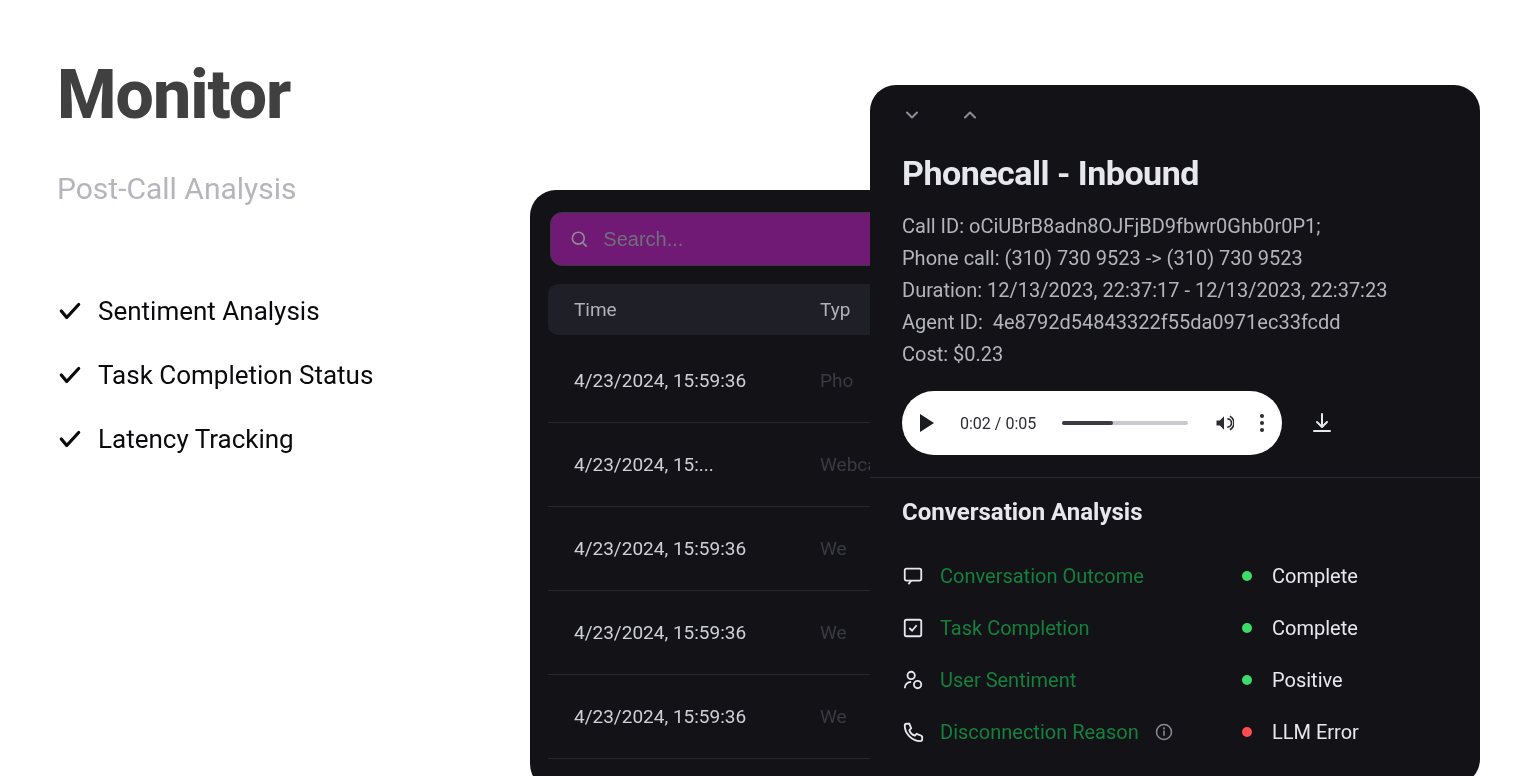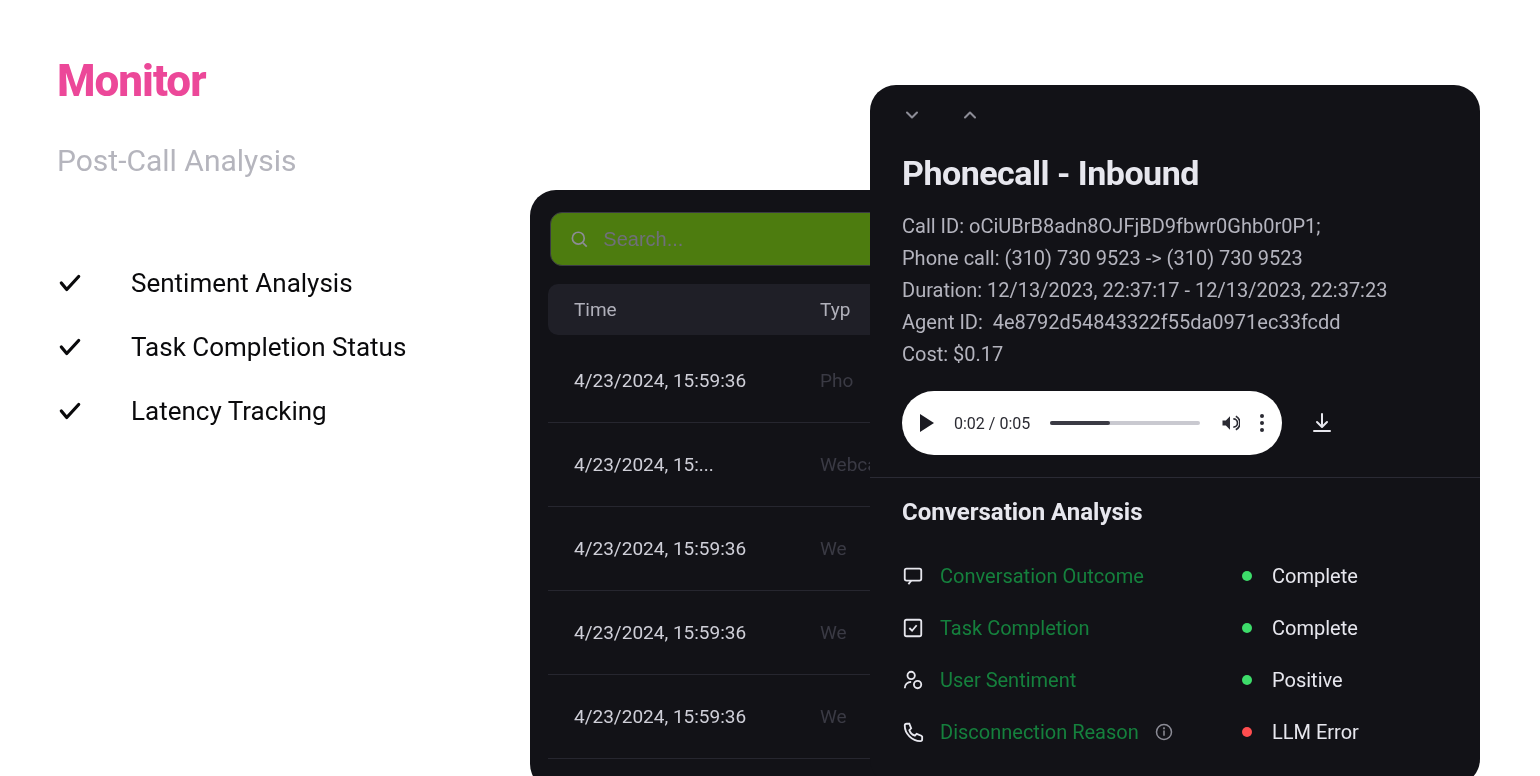--- a/index.html
+++ b/index.html
@@ -1,46 +1,46 @@
 <!DOCTYPE html>
 <html><head>
 <meta charset="utf-8">
 <style>
 * { margin: 0; padding: 0; box-sizing: border-box; }
 body { font-family: -apple-system, BlinkMacSystemFont, "Segoe UI", Roboto, Helvetica, Arial, sans-serif; background: #fff; width: 1540px; height: 776px; overflow: hidden; position: relative; }
 
 .left-section { position: absolute; left: 57px; top: 55px; width: 420px; }
-.page-title { font-size: 44px; font-weight: 800; letter-spacing: -1px; color: #ec4899; }
+.page-title { font-size: 68px; font-weight: 800; letter-spacing: -1px; color: #404040; }
 .page-subtitle { font-size: 30px; color: #b5b5bd; margin-top: 36px; font-weight: 400; }
 .feature-list { margin-top: 90px; }
-.feature-item { display: flex; align-items: center; gap: 48px; margin-bottom: 34px; }
+.feature-item { display: flex; align-items: center; gap: 15px; margin-bottom: 34px; }
 .feature-item span.label { font-size: 26px; color: #0a0a0c; font-weight: 400; }
 .check { width: 26px; height: 26px; flex-shrink: 0; }
 
 .table-panel { position: absolute; left: 530px; top: 190px; width: 520px; height: 600px; background: #121217; border-radius: 26px; padding: 22px 0 0 0; z-index: 1; }
 .search-wrap { margin: 0 20px 18px 20px; }
-.search-input { width: 100%; height: 54px; background: #4d7c0f; border: 1px solid #3a3a44; border-radius: 12px; display: flex; align-items: center; padding: 0 18px; gap: 14px; color: #8c8c96; font-size: 20px; }
+.search-input { width: 100%; height: 54px; background: #701a75; border: 1px solid #3a3a44; border-radius: 12px; display: flex; align-items: center; padding: 0 18px; gap: 14px; color: #8c8c96; font-size: 20px; }
 .search-input input { background: none; border: none; color: #d9d9e0; font-size: 20px; outline: none; width: 100%; }
 .search-input input::placeholder { color: #6f6f7a; }
 
 .table-header { display: flex; padding: 14px 26px; background: #1f1f27; color: #b0b0ba; font-size: 19px; border-radius: 10px; margin: 0 18px; align-items: center; }
 .col-time { width: 246px; }
 .col-type { flex: 1; }
 .table-rows { margin-top: 4px; }
 .table-row { display: flex; padding: 30px 26px; border-bottom: 1px solid #26262f; margin: 0 18px; color: #cfcfd8; font-size: 19px; }
 .table-row .col-type { color: #3a3a44; }
 
 .detail-panel { position: absolute; left: 870px; top: 85px; width: 610px; height: 700px; background: #121217; border-radius: 26px; padding: 20px 32px 0 32px; z-index: 2; color: #e7e7ee; }
 .nav-arrows { display: flex; gap: 38px; margin-bottom: 28px; }
 .nav-arrows .icon { width: 20px; height: 20px; color: #8c8c96; cursor: pointer; }
 .detail-title { font-size: 34px; font-weight: 700; letter-spacing: -0.5px; margin-bottom: 18px; }
 .meta-line { font-size: 20px; color: #b4b4be; line-height: 1.5; margin-bottom: 2px; }
 
 .audio-row { display: flex; align-items: center; gap: 28px; margin-top: 22px; margin-bottom: 22px; }
-.audio-player { background: #fff; border-radius: 999px; width: 380px; height: 64px; display: flex; align-items: center; padding: 0 18px; gap: 20px; }
+.audio-player { background: #fff; border-radius: 999px; width: 380px; height: 64px; display: flex; align-items: center; padding: 0 18px; gap: 26px; }
 .audio-player .play { width: 0; height: 0; border-left: 14px solid #1a1a21; border-top: 9px solid transparent; border-bottom: 9px solid transparent; }
 .audio-player .time { font-size: 16px; color: #2b2b33; }
 .audio-player .track { flex: 1; height: 4px; background: #c9c9d0; position: relative; border-radius: 2px; }
 .audio-player .track::before { content: ''; position: absolute; left: 0; top: 0; height: 100%; width: 40%; background: #3a3a44; border-radius: 2px; }
 .audio-player .vol { width: 20px; height: 20px; }
 .audio-player .dots { display: flex; flex-direction: column; gap: 3px; }
 .audio-player .dots span { width: 4px; height: 4px; background: #2b2b33; border-radius: 50%; }
 .dl-icon { width: 24px; height: 24px; color: #e7e7ee; cursor: pointer; }
 
 .divider { height: 1px; background: #2a2a34; margin: 0 -32px 20px -32px; }
@@ -127,21 +127,21 @@
       </svg>
     <svg class="icon" viewBox="0 0 24 24" fill="none" stroke="currentColor" stroke-width="2.5" stroke-linecap="round" stroke-linejoin="round">
         <polyline points="6 15 12 9 18 15"></polyline>
       </svg>
   </div>
   <div class="detail-title">Phonecall - Inbound</div>
   <div class="meta-line"><span>Call ID:</span> <span>oCiUBrB8adn8OJFjBD9fbwr0Ghb0r0P1;</span></div>
   <div class="meta-line"><span>Phone call:</span> <span>(310) 730 9523 -&gt; (310) 730 9523</span></div>
   <div class="meta-line"><span>Duration:</span> <span>12/13/2023, 22:37:17 - 12/13/2023, 22:37:23</span></div>
   <div class="meta-line"><span>Agent ID:</span>&nbsp; <span>4e8792d54843322f55da0971ec33fcdd</span></div>
-  <div class="meta-line"><span>Cost:</span> <span>$0.17</span></div>
+  <div class="meta-line"><span>Cost:</span> <span>$0.23</span></div>
 
   <div class="audio-row">
     <div class="audio-player">
       <div class="play"></div>
       <div class="time"><span>0:02</span> / <span>0:05</span></div>
       <div class="track"></div>
       <svg class="vol" viewBox="0 0 24 24" fill="#2b2b33">
           <path d="M3 9v6h4l5 5V4L7 9H3z"></path>
           <path d="M16 7a5 5 0 010 10" fill="none" stroke="#2b2b33" stroke-width="2"></path>
           <path d="M19 4a9 9 0 010 16" fill="none" stroke="#2b2b33" stroke-width="2"></path>

